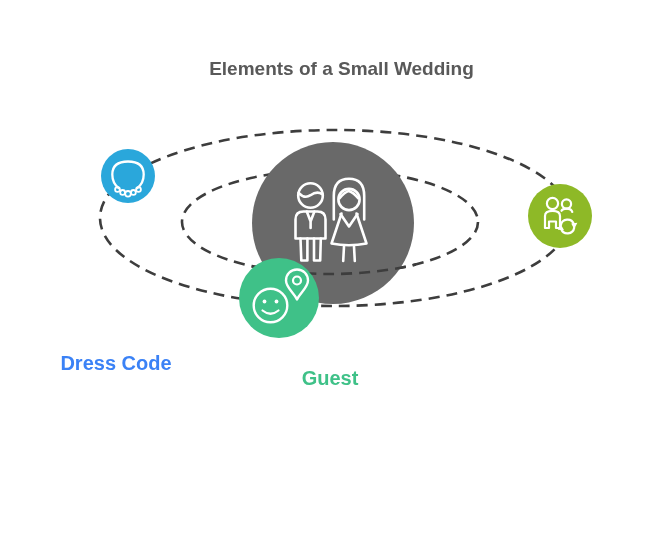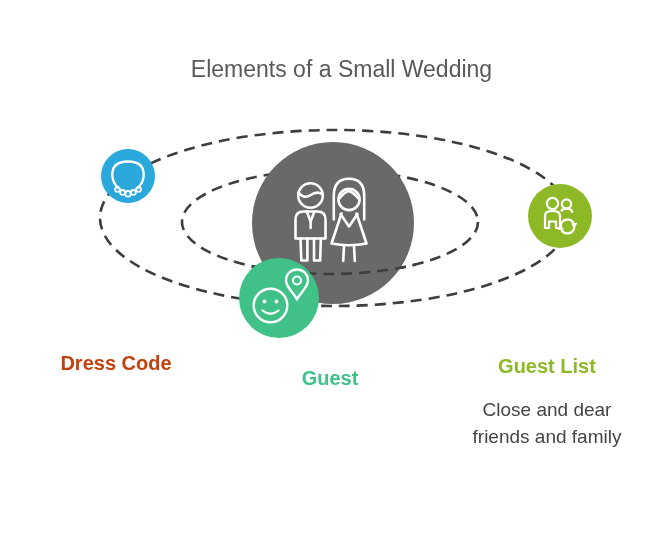--- a/index.html
+++ b/index.html
@@ -3,21 +3,21 @@
 <meta charset="utf-8">
 <style>
   html,body{margin:0;padding:0;background:#fff;}
   .stage{
     position:relative;width:671px;height:543px;background:#ffffff;overflow:hidden;
     font-family:"Liberation Sans", sans-serif;
   }
   .diagram-svg{position:absolute;left:0;top:0;}
   .page-title{
     position:absolute;top:55px;left:12px;width:659px;text-align:center;
-    font-size:23px;line-height:28px;color:#595959;font-weight:400;
+    font-size:19px;line-height:28px;color:#595959;font-weight:700;
   }
   .col{position:absolute;text-align:center;}
   .col-heading{font-size:20px;line-height:24px;font-weight:bold;}
   .col-body{font-size:19px;line-height:27px;color:#454545;margin-top:18px;}
   .col-dress{left:21px;width:190px;top:351px;}
   .col-venue{left:241px;width:178px;top:366px;}
   .col-guest{left:456px;width:182px;top:354px;}
 </style>
 </head>
 <body>
@@ -90,25 +90,21 @@
         <path stroke-width="2.2" d="M 574.2 227.7 A 6.8 6.8 0 0 1 561.1 228.8"></path>
         <path fill="#ffffff" stroke="none" d="M 574.2 229 L 571.2 223.4 L 577.4 222.8 Z"></path>
         <path fill="#ffffff" stroke="none" d="M 560.7 224.3 L 557.8 229.8 L 564.1 230.3 Z"></path>
       </g>
     </g>
   </svg>
 
   <div class="page-title" style="color: rgb(89, 89, 89);">Elements of a Small Wedding</div>
 
   <div class="col col-dress">
-    <div class="col-heading" style="color: #c2410c;">Dress Code</div>
+    <div class="col-heading" style="color: #3b82f6;">Dress Code</div>
   </div>
 
   <div class="col col-venue">
     <div class="col-heading" style="color: rgb(63, 193, 136);">Guest</div>
   </div>
 
-  <div class="col col-guest">
-    <div class="col-heading" style="color: rgb(142, 185, 39);">Guest List</div>
-    <div class="col-body" style="color: rgb(69, 69, 69);">Close and dear friends and family</div>
-  </div>
 
 </div>
 
 </body></html>

